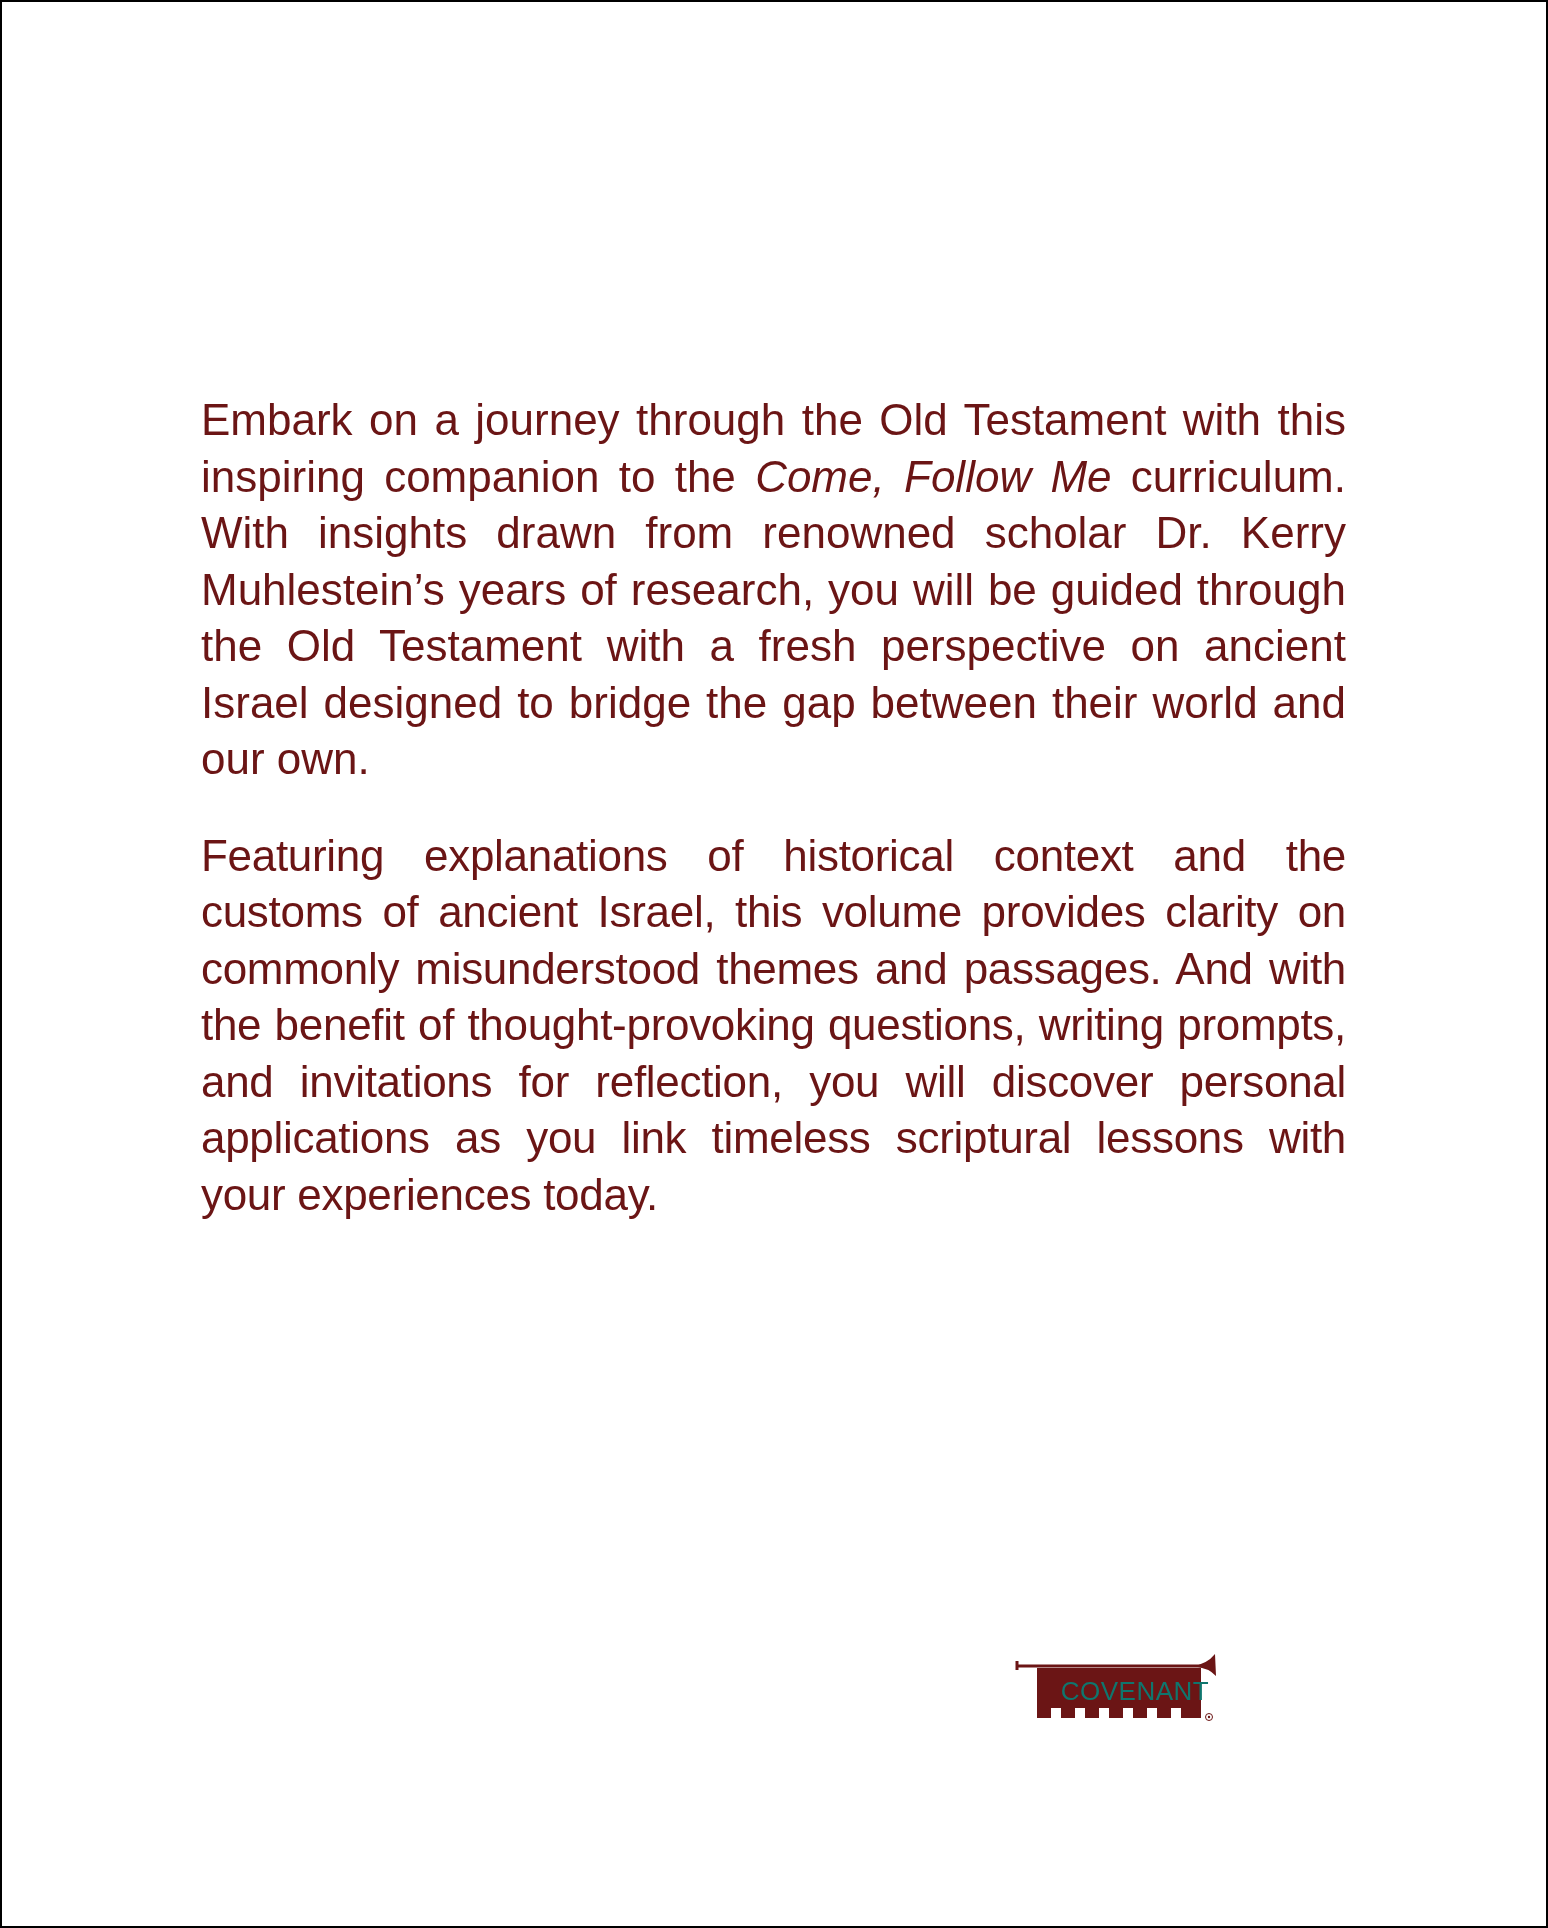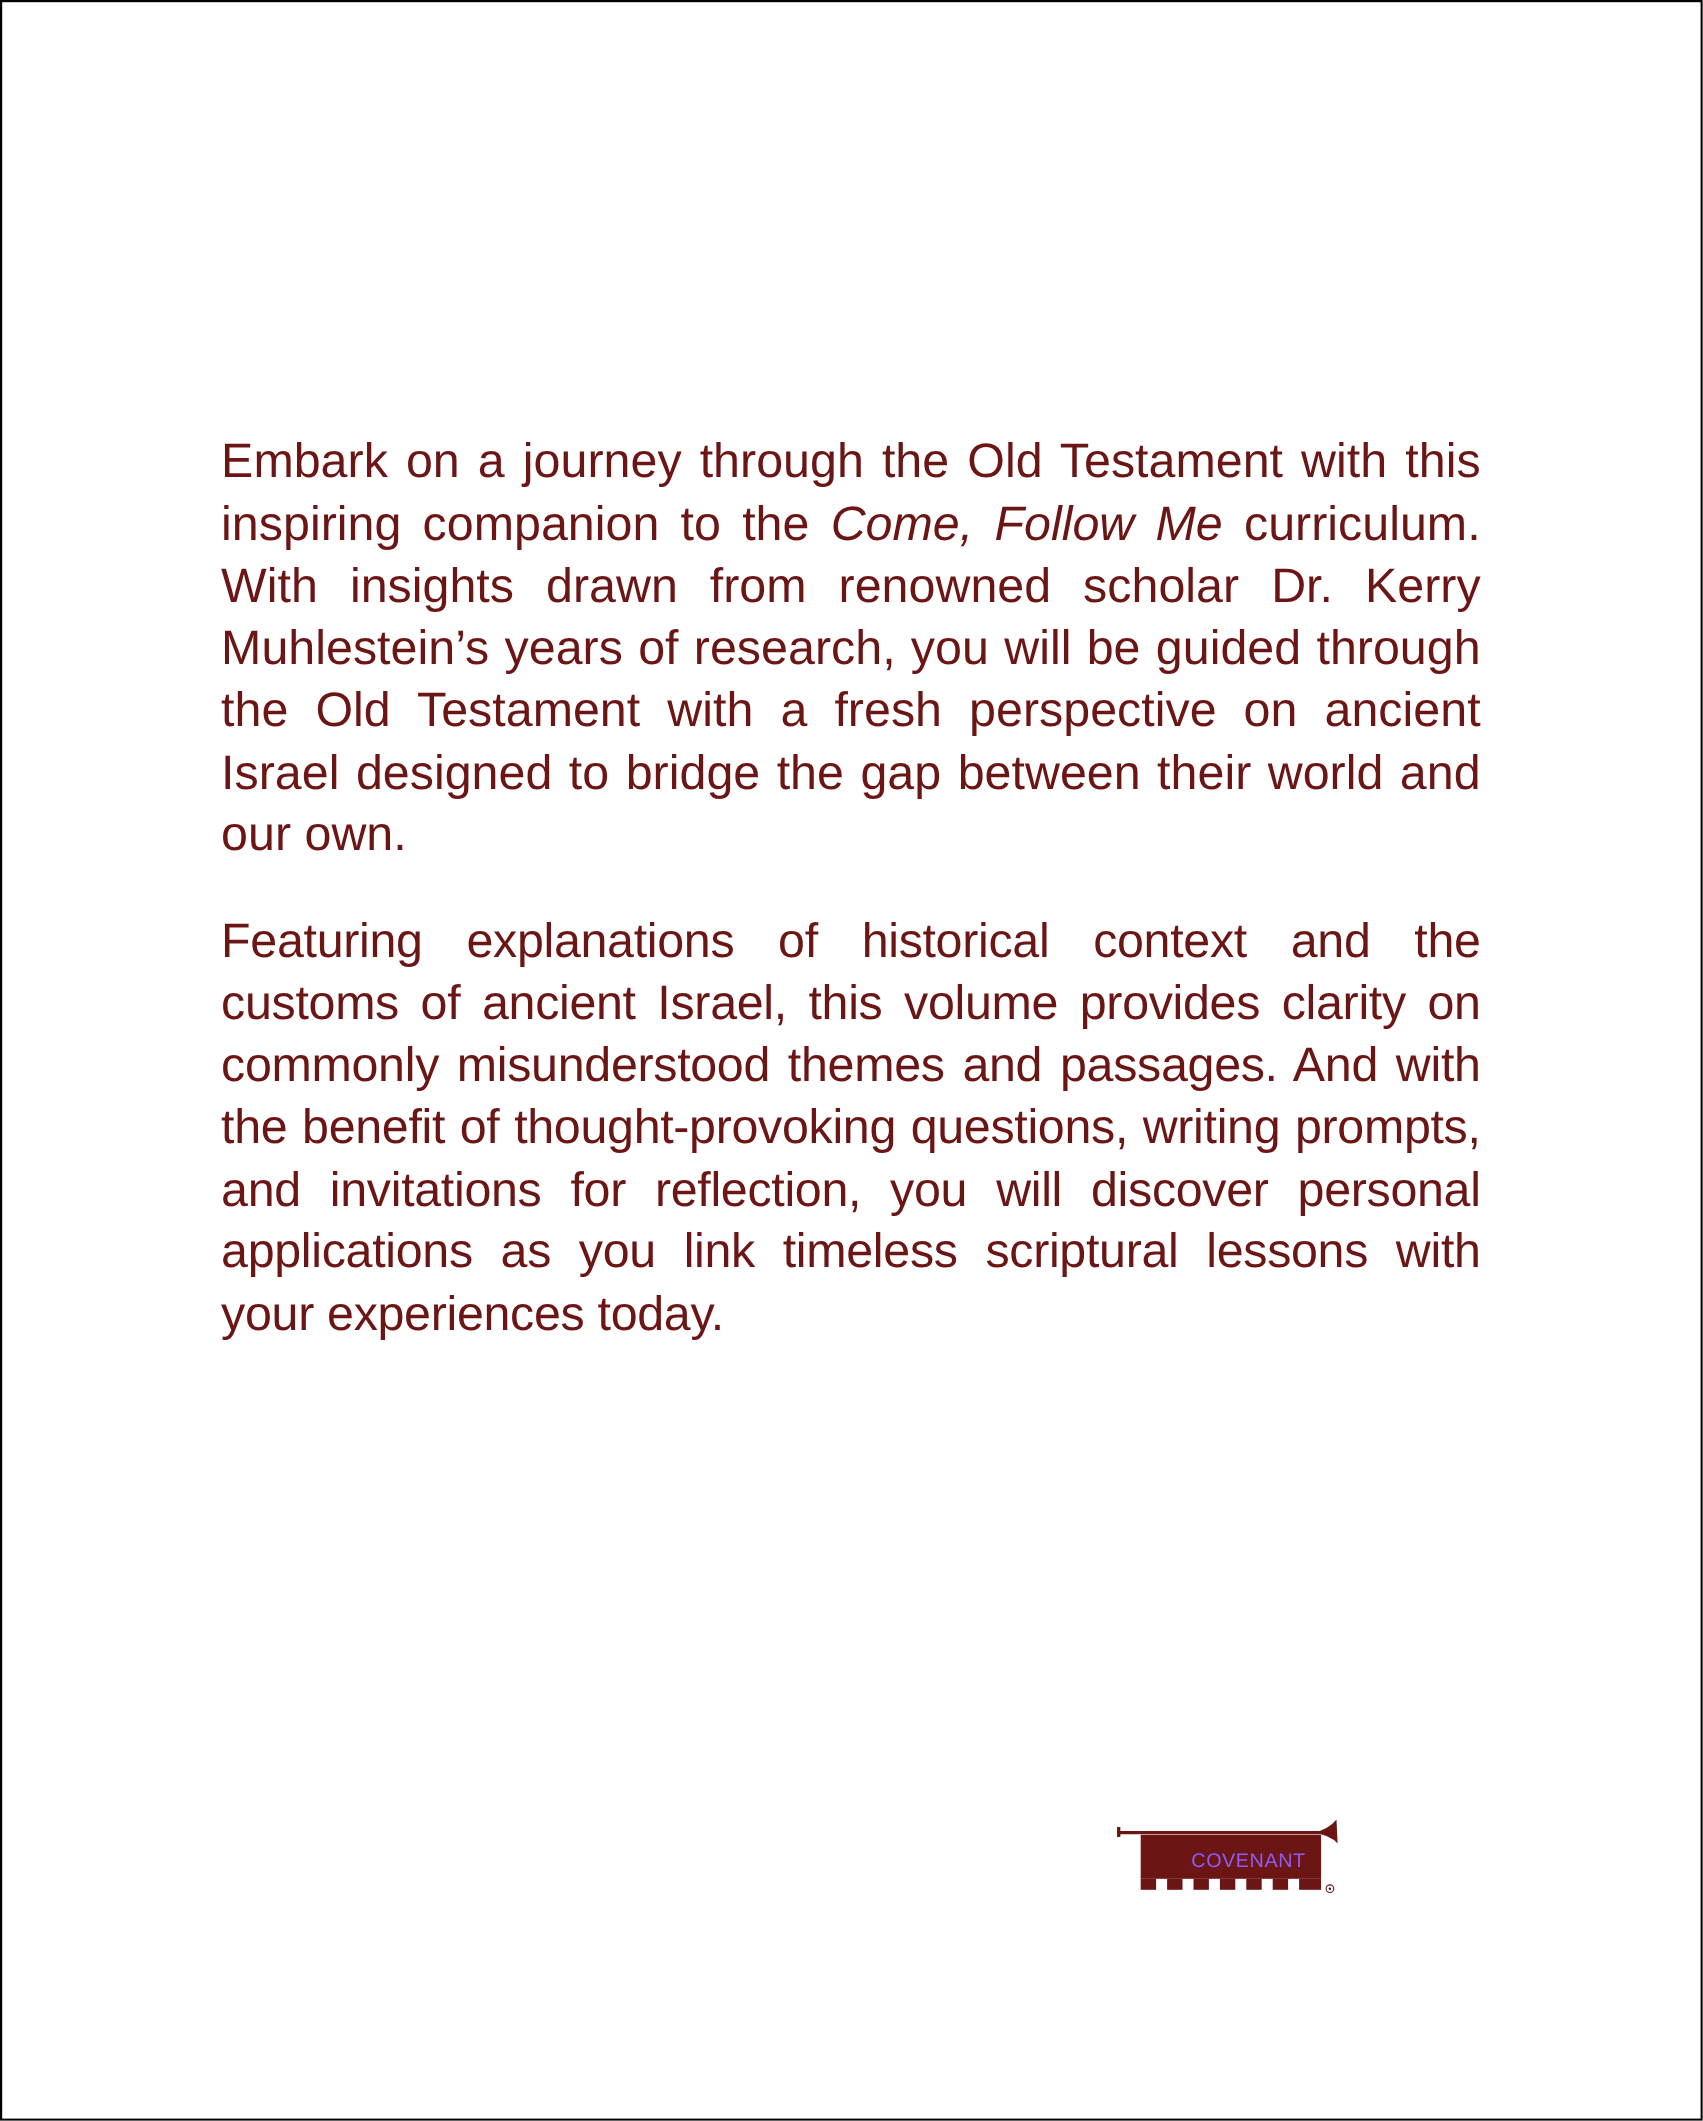--- a/index.html
+++ b/index.html
@@ -81,16 +81,16 @@
       <rect x="46" y="54" width="14" height="10" fill="#6b1515"></rect>
       <rect x="70" y="54" width="14" height="10" fill="#6b1515"></rect>
       <rect x="94" y="54" width="14" height="10" fill="#6b1515"></rect>
       <rect x="118" y="54" width="14" height="10" fill="#6b1515"></rect>
       <rect x="142" y="54" width="14" height="10" fill="#6b1515"></rect>
       <rect x="166" y="54" width="20" height="10" fill="#6b1515"></rect>
 
       <circle cx="194" cy="63" r="3.5" fill="none" stroke="#6b1515" stroke-width="1"></circle>
       <circle cx="194" cy="63" r="1.2" fill="#6b1515"></circle>
     </svg>
-    <span style="position:absolute; left:22px; top:25px; width:196px; text-align:center; color:#8b5cf6; font-family:'Liberation Sans', sans-serif; font-size:18px; letter-spacing:0.5px; line-height:24px;">COVENANT</span>
+    <span style="position:absolute; left:22px; top:25px; width:196px; text-align:center; color:#0f766e; font-family:'Liberation Sans', sans-serif; font-size:26px; letter-spacing:0.5px; line-height:24px;">COVENANT</span>
   </div>
 
 </div>
 
 </body></html>

